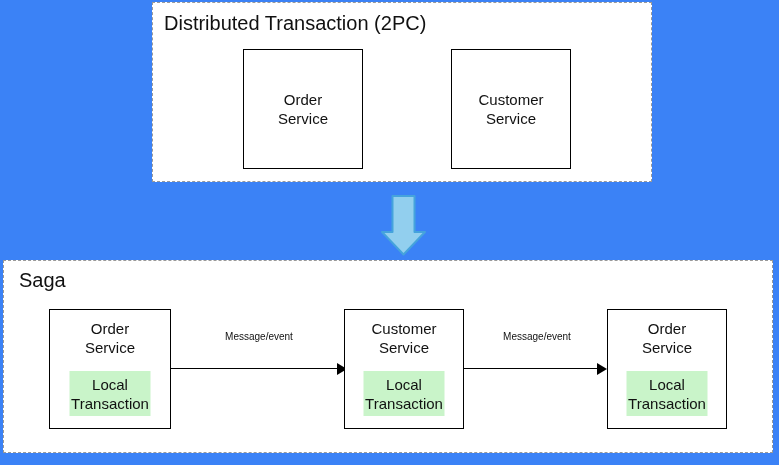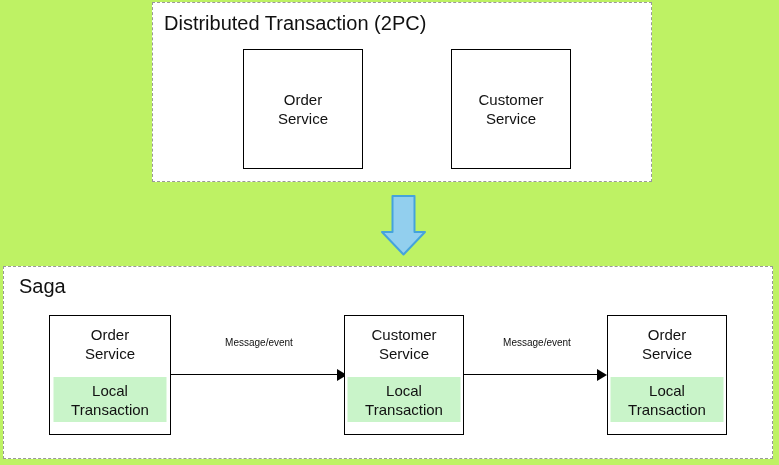--- a/index.html
+++ b/index.html
@@ -13,30 +13,30 @@
   * { box-sizing: border-box; margin: 0; padding: 0; }
   body {
     font-family: "Liberation Sans", "DejaVu Sans", sans-serif;
     background: #ffffff;
     color: var(--text-color);
   }
   #canvas {
     position: relative;
     width: 779px;
     height: 465px;
-    background: #bef264;
+    background: #3b82f6;
     overflow: hidden;
   }
   .dashed-section {
     position: absolute;
     border: 1px dashed var(--dash-border);
     background: #ffffff;
   }
   #section-2pc { left: 152px; top: 2px; width: 500px; height: 180px; }
-  #section-saga { left: 3px; top: 266px; width: 770px; height: 193px; }
+  #section-saga { left: 3px; top: 260px; width: 770px; height: 193px; }
   .section-title {
     position: absolute;
     font-size: 20px;
     line-height: 24px;
     color: var(--text-color);
     white-space: nowrap;
   }
   #section-2pc .section-title { left: 11px; top: 8px; }
   #section-saga .section-title { left: 15px; top: 7px; }
   .service-box {
@@ -70,21 +70,21 @@
     white-space: pre-line;
     text-align: center;
     font-size: 15px;
     line-height: 19px;
   }
   .local-transaction {
     position: absolute;
     left: 50%;
     bottom: 12px;
     transform: translateX(-50%);
-    width: 113px;
+    width: 81px;
     height: 45px;
     background: var(--green-fill);
     display: flex;
     align-items: center;
     justify-content: center;
   }
   
   .msg-arrow { position: absolute; top: 102px; height: 12px; }
   #msg-arrow-0 { left: 167px; width: 176px; }
   #msg-arrow-1 { left: 460px; width: 143px; }

